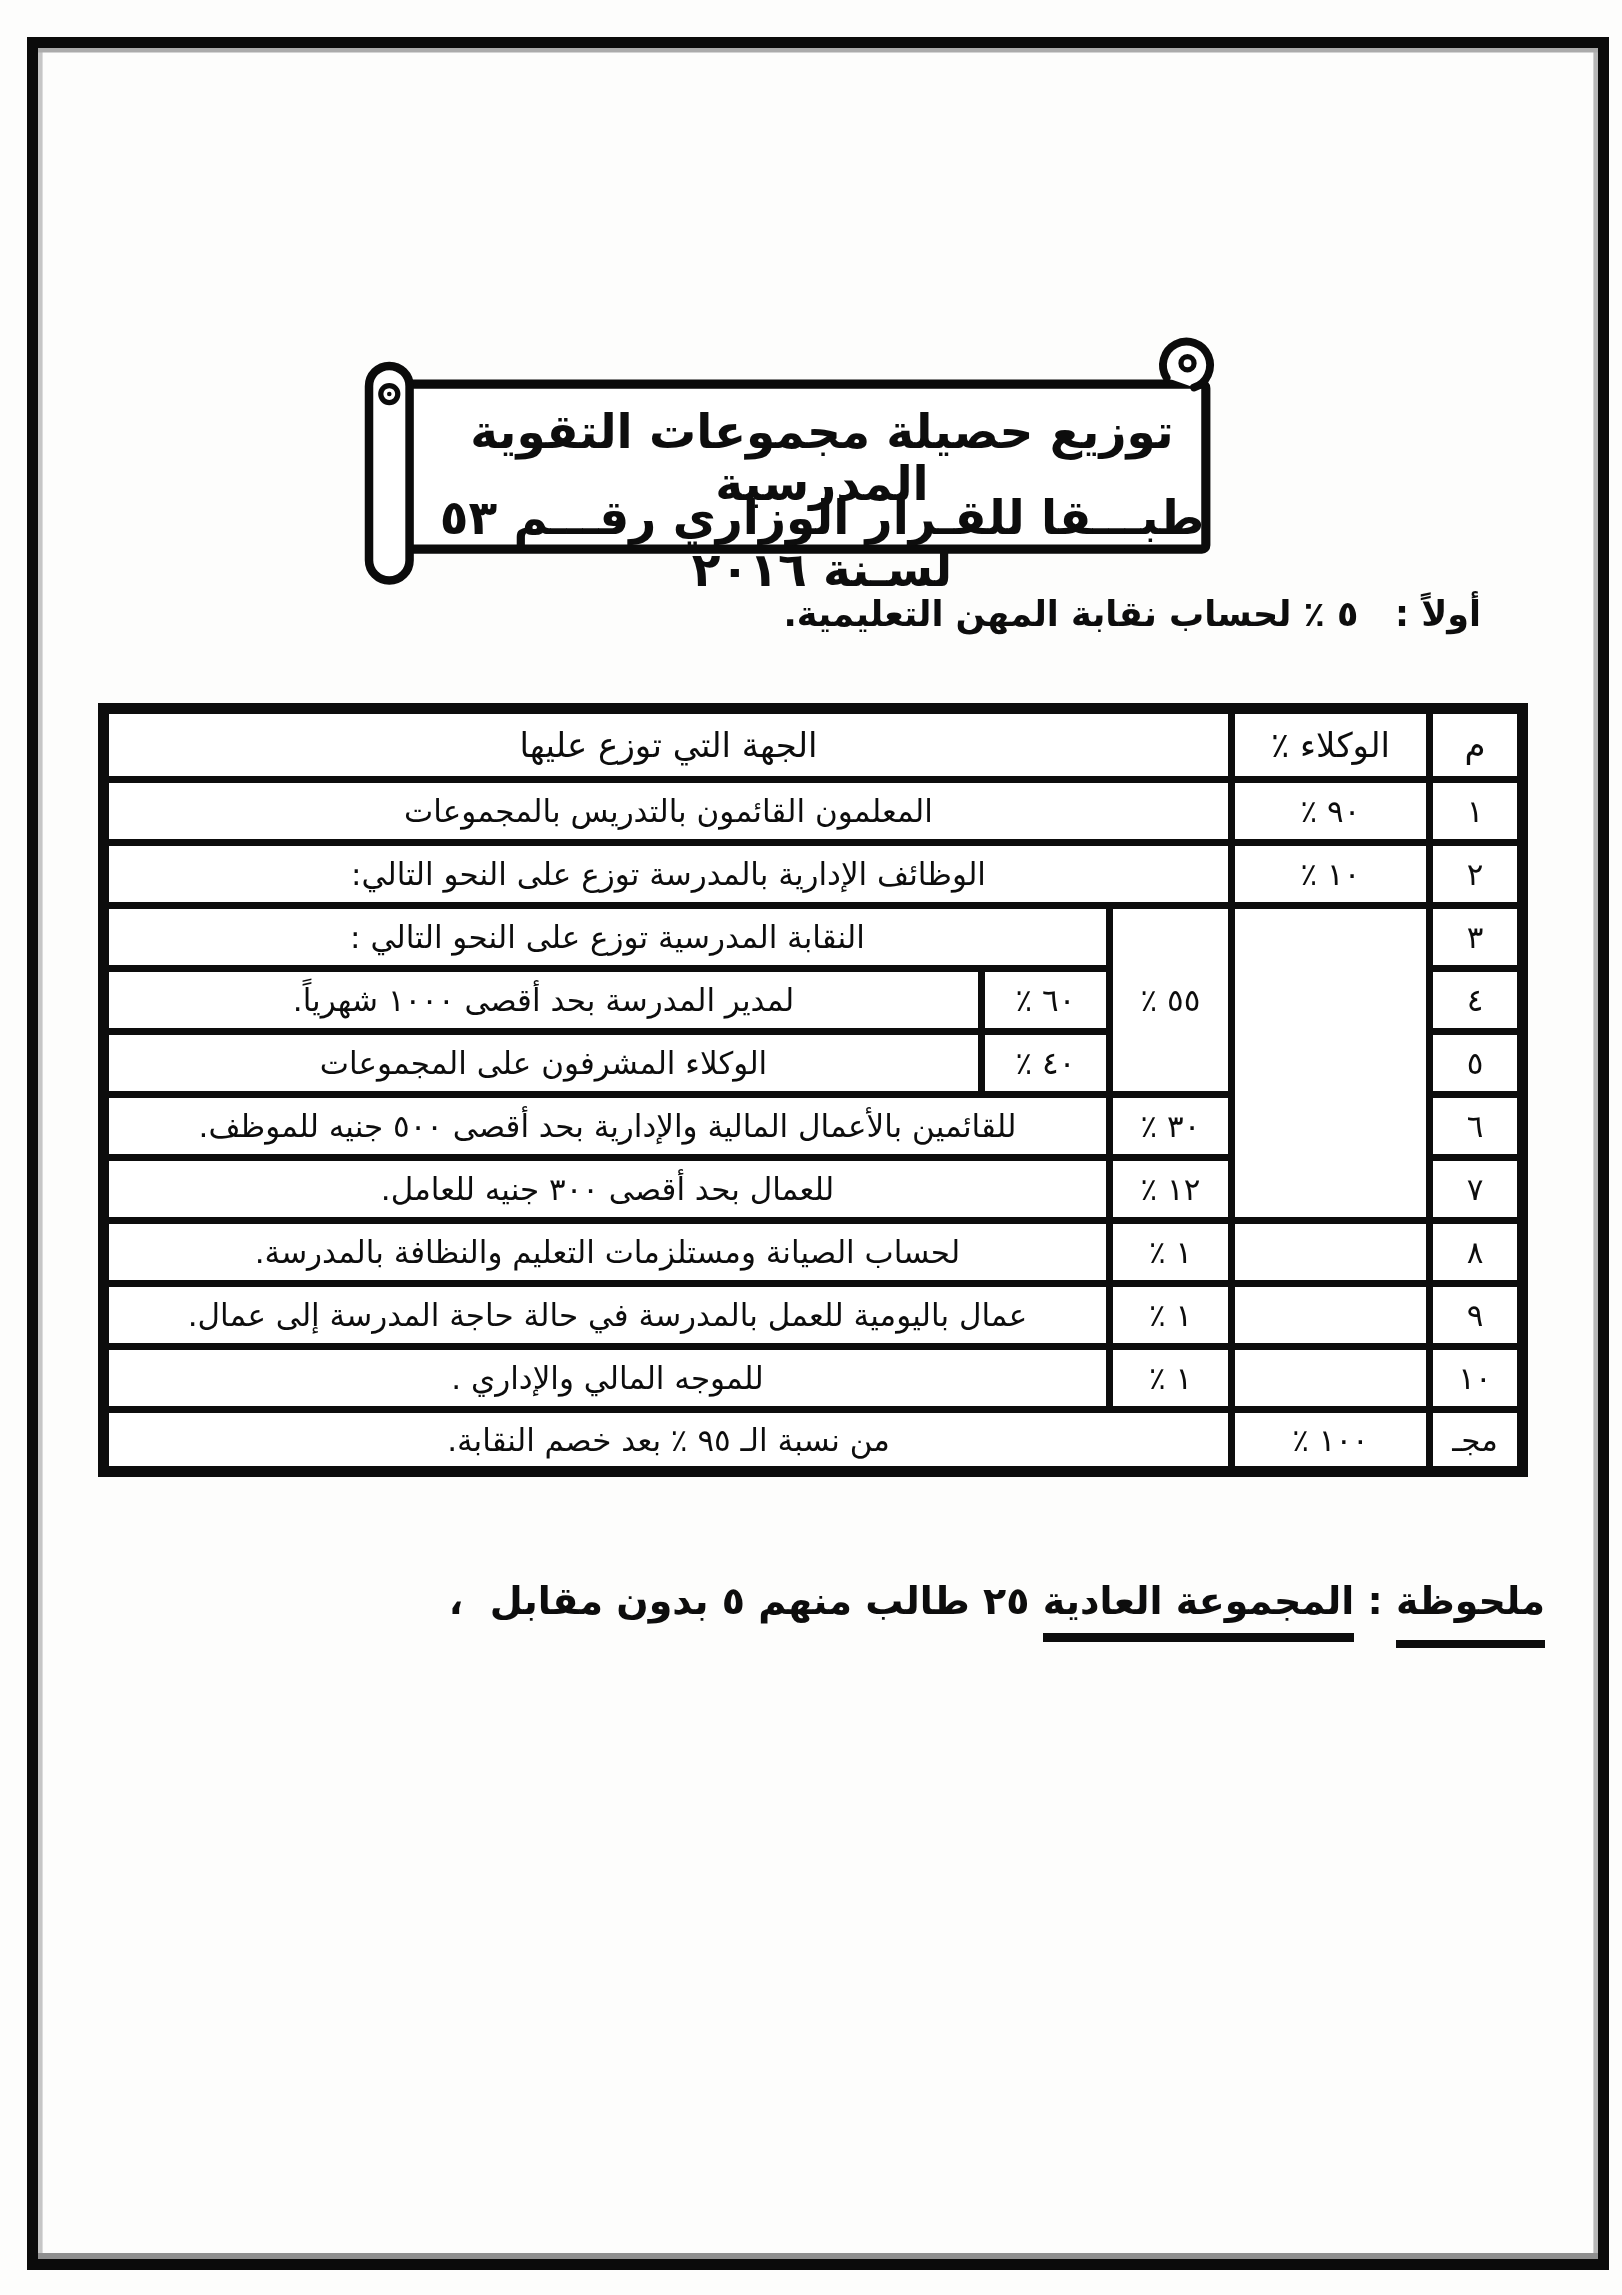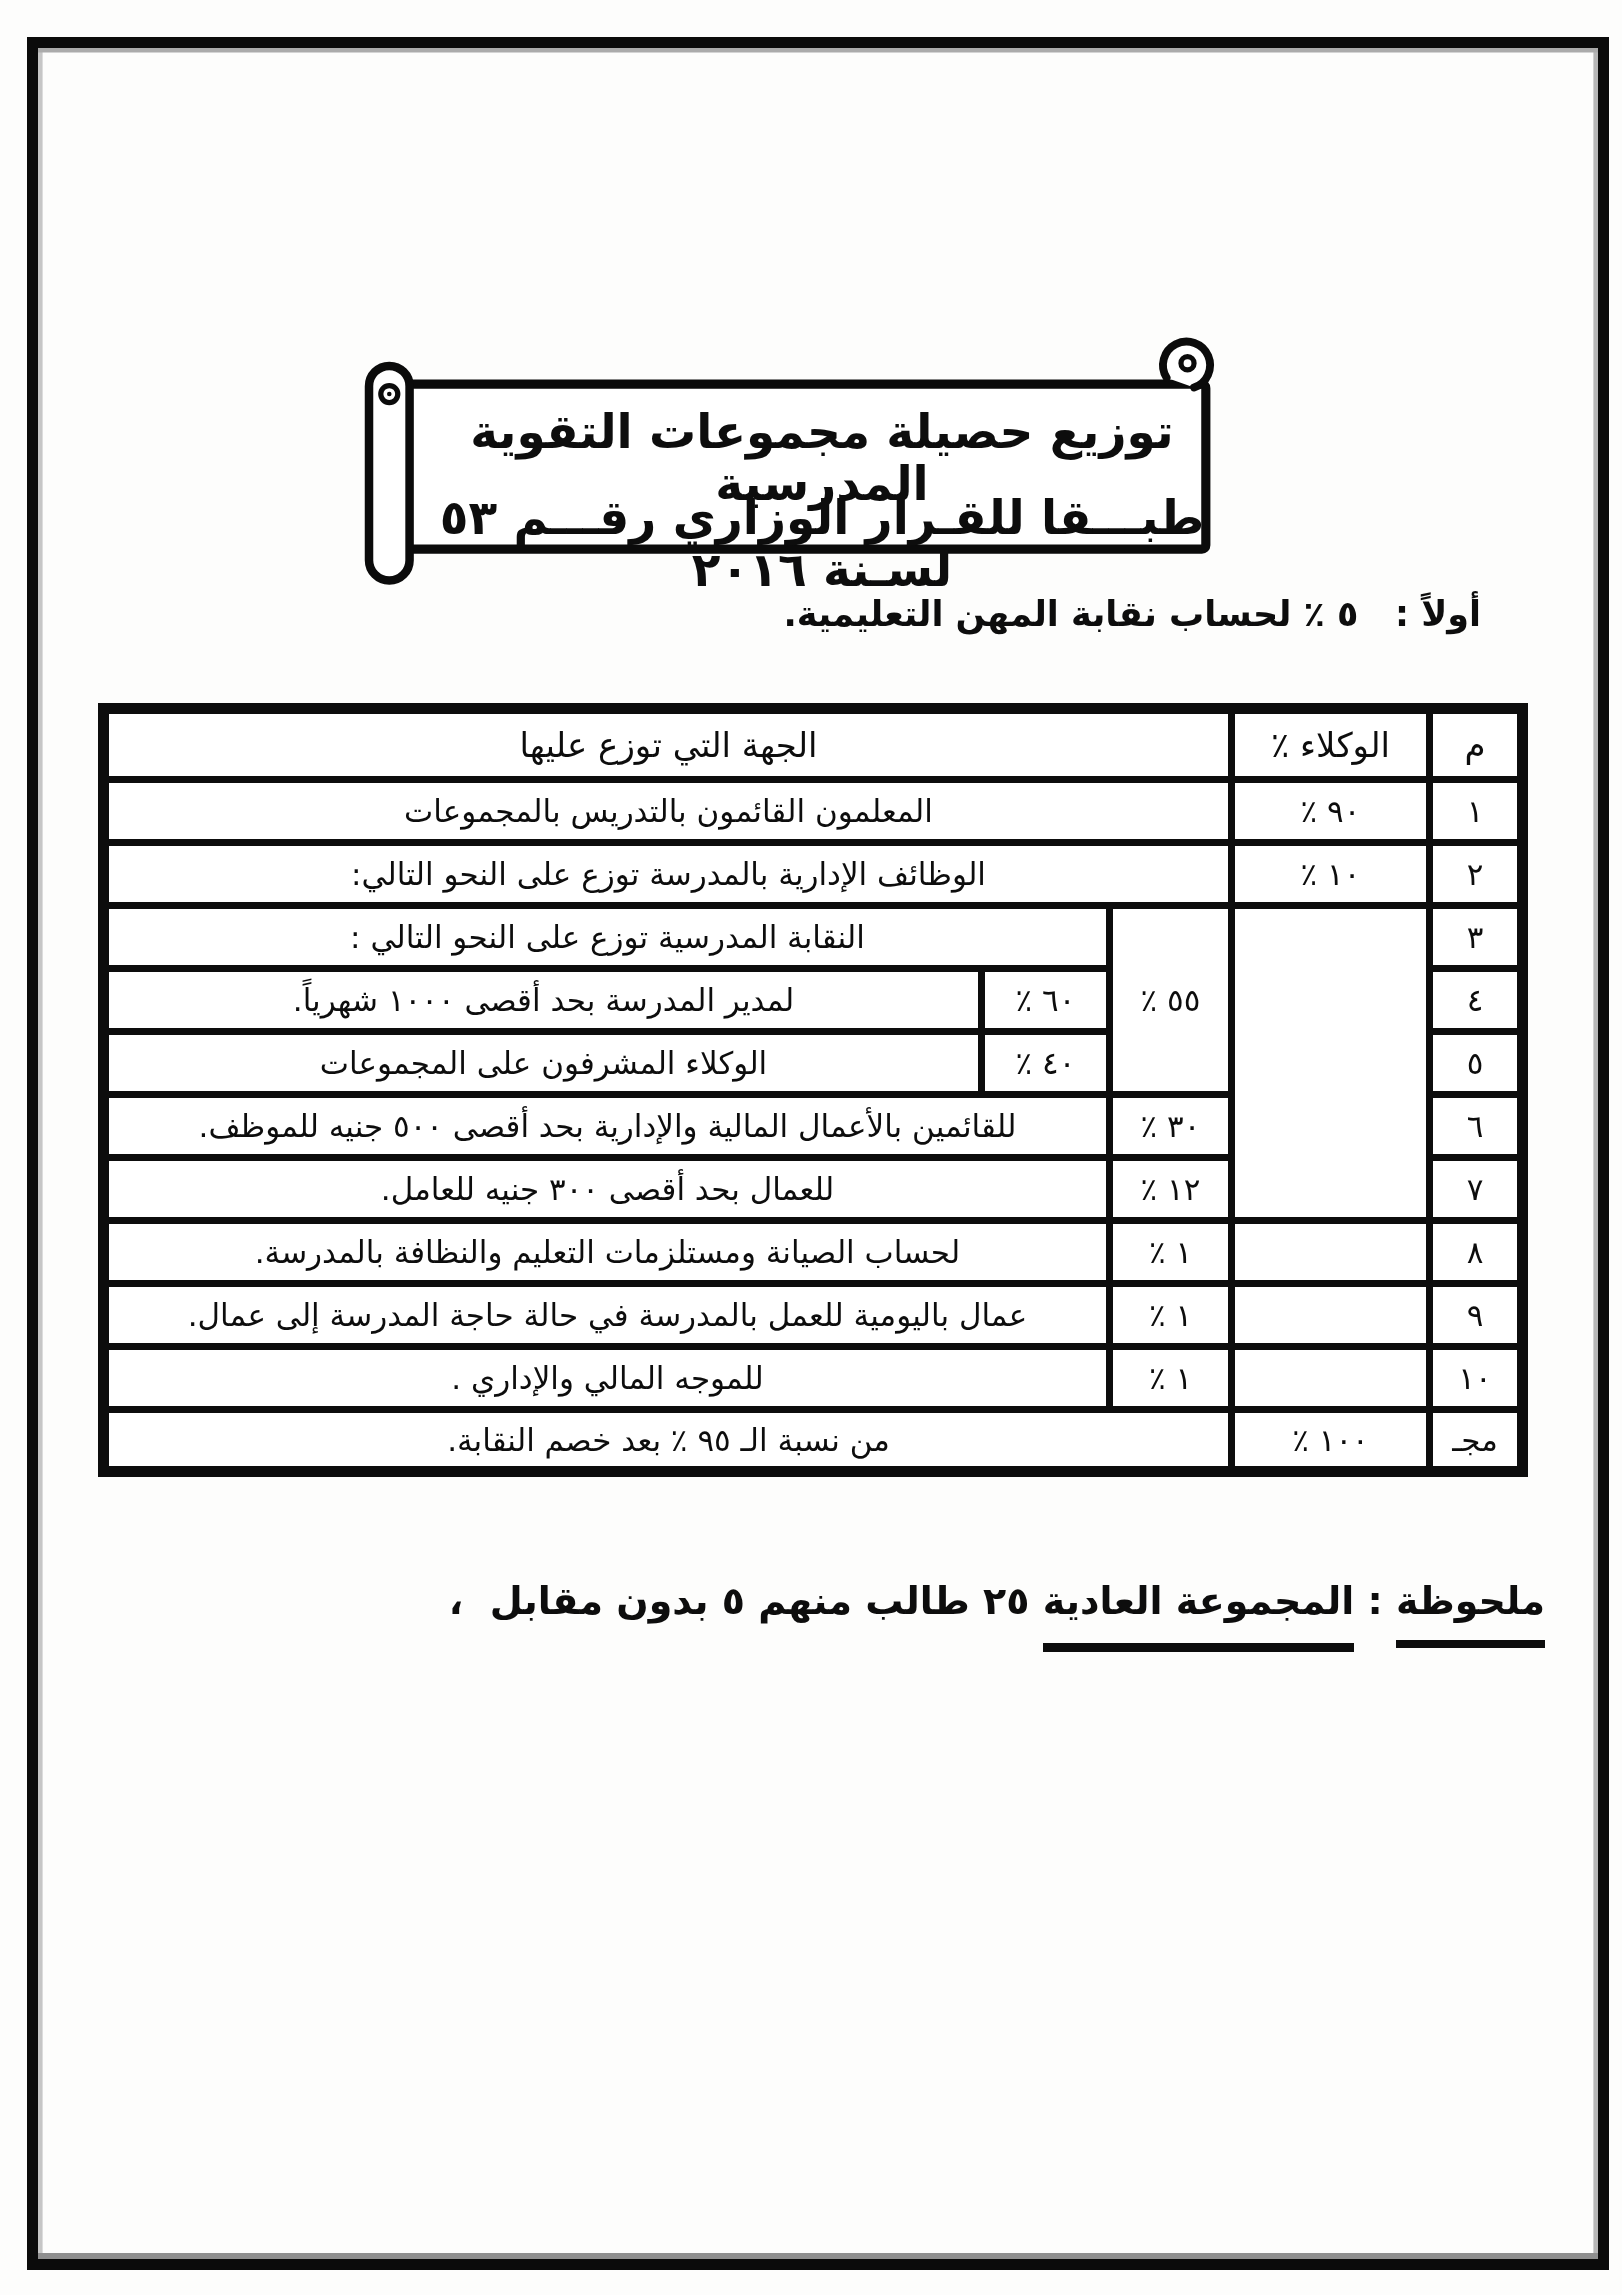--- a/index.html
+++ b/index.html
@@ -48,21 +48,21 @@
   tr.h-hdr{height:71px;} tr.h-row{height:63px;} tr.h-tot{height:62px;}
   table.dist th{font-size:34px;}
   td.serial{font-size:30px;}
   td.vtop{vertical-align:top;padding-top:11.8px;}
 
   
   .note{position:absolute;font-size:38px;white-space:nowrap;}
   .note1{top:1579px;right:77px;}
   .note2{top:1660px;right:203px;}
   .ul{border-bottom:8.5px solid #0d0d0d;padding-bottom:17px;}
-  .ul-thick{border-bottom:9.8px solid #0d0d0d;padding-bottom:20px;}
+  .ul-thick{border-bottom:9.8px solid #0d0d0d;padding-bottom:10px;}
 </style>
 </head>
 <body>
 
 <div class="page">
 
   <div class="frame"></div>
 
   <div class="banner">
     <svg viewBox="0 0 1345 405" aria-hidden="true">

